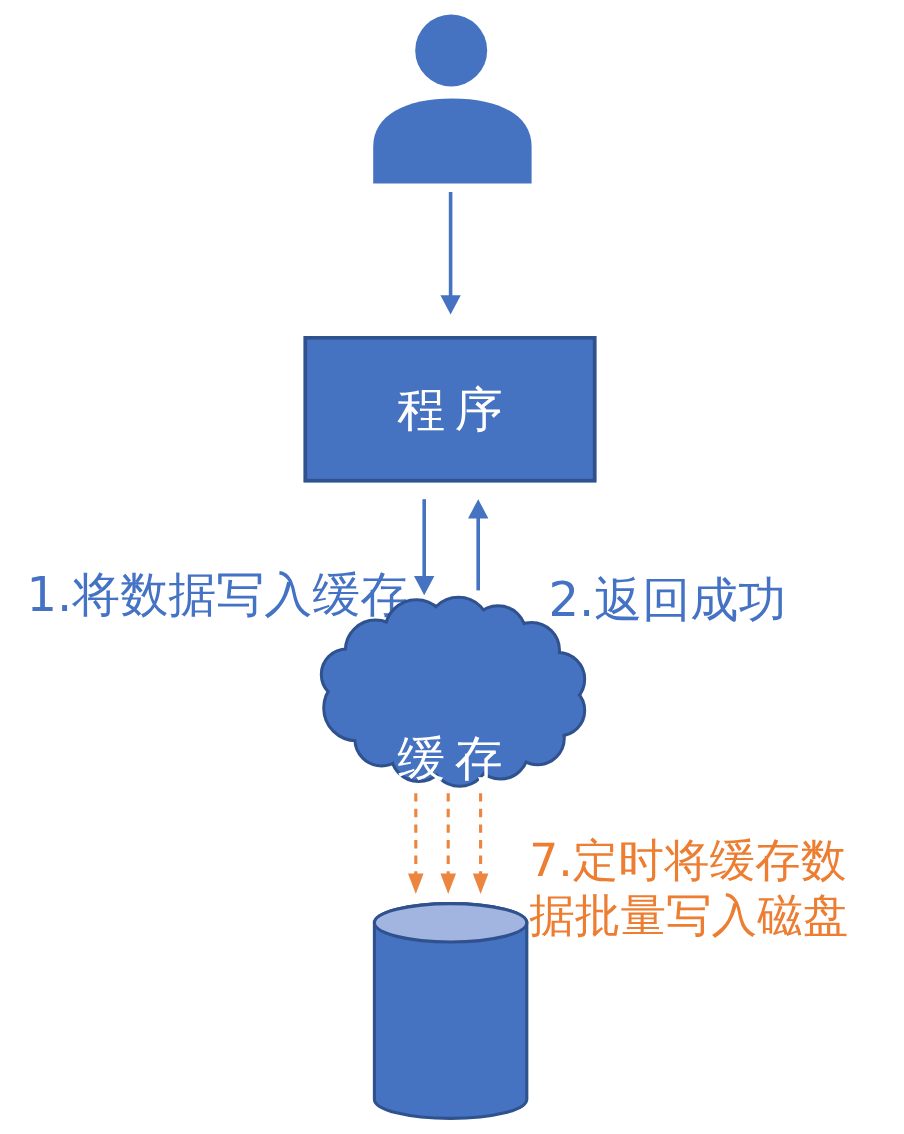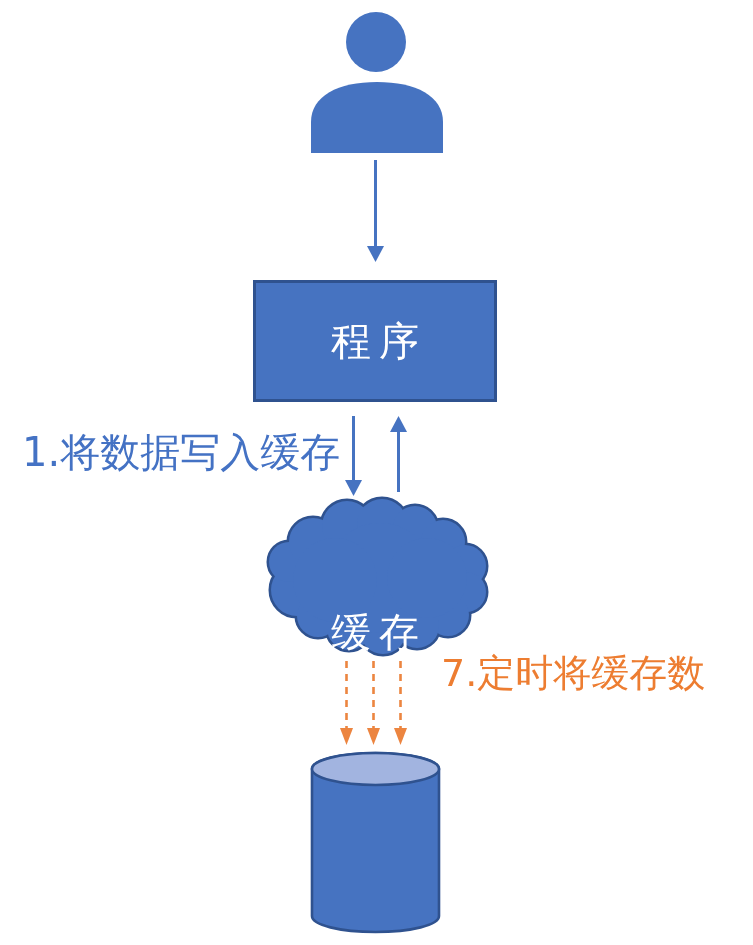--- a/index.html
+++ b/index.html
@@ -18,21 +18,21 @@
   .node-label{
     color:#ffffff;font-size:40px;letter-spacing:8px;text-indent:8px;
     white-space:nowrap;
   }
   .cloud-wrap{left:255px;top:498px;width:240px;height:156px;}
   .cloud-label{
     position:absolute;left:0;top:6px;width:100%;height:100%;
     display:flex;align-items:flex-end;justify-content:center;
   }
   .step-label{
-    color:#4472C4;font-size:40px;line-height:48px;white-space:nowrap;
+    color:#4472C4;font-size:40px;line-height:48px;white-space:nowrap;margin-top:44px;
   }
   .step1{left:22px;top:428px;}
   .step2{left:457px;top:432px;}
   .step3{
     left:441px;top:650px;color:#ED7D31;font-size:38px;line-height:46px;
     white-space:nowrap;
   }
   .arrow-layer{left:0;top:0;width:753px;height:945px;pointer-events:none;}
 </style>
 </head>
@@ -70,20 +70,21 @@
       <line x1="400.5" y1="661" x2="400.5" y2="729" stroke-width="2.6" stroke-dasharray="7 6"></line>
       <polygon points="394,728 407,728 400.5,745" stroke="none"></polygon>
     </g>
   </svg>
 
   <div class="abs program-box">
     <span class="node-label">程序</span>
   </div>
 
   <div class="abs step-label step1">1.将数据写入缓存</div>
+  <div class="abs step-label step2">2.返回成功</div>
 
   <div class="abs cloud-wrap">
     <svg width="240" height="156" viewBox="0 0 240 156" aria-hidden="true">
       <defs>
         <g id="cloud-circles" fill="#4673C1">
           <circle cx="42" cy="92" r="26"></circle>
           <circle cx="34" cy="64" r="20"></circle>
           <circle cx="58" cy="44" r="24"></circle>
           <circle cx="92" cy="28" r="25"></circle>
           <circle cx="127" cy="26" r="25"></circle>
@@ -108,20 +109,21 @@
           <use href="#cloud-circles"></use>
         </g>
     </svg>
     <div class="cloud-label">
       <span class="node-label">缓存</span>
     </div>
   </div>
 
   <div class="abs step-label step3">
     <div>7.定时将缓存数</div>
+    <div>据批量写入磁盘</div>
   </div>
 
   <svg class="abs" style="left:309px;top:749px;" width="133" height="188" viewBox="0 0 133 188" aria-hidden="true">
     <path d="M3,20 L3,167 C3,176 31,183 66.5,183 C102,183 130,176 130,167 L130,20
              C130,11 102,4 66.5,4 C31,4 3,11 3,20 Z" fill="#4673C1" stroke="#2F528F" stroke-width="2.6"></path>
     <ellipse cx="66.5" cy="20" rx="63.5" ry="16" fill="#A2B4E0" stroke="#2F528F" stroke-width="2.6"></ellipse>
   </svg>
 
 </div>
 

